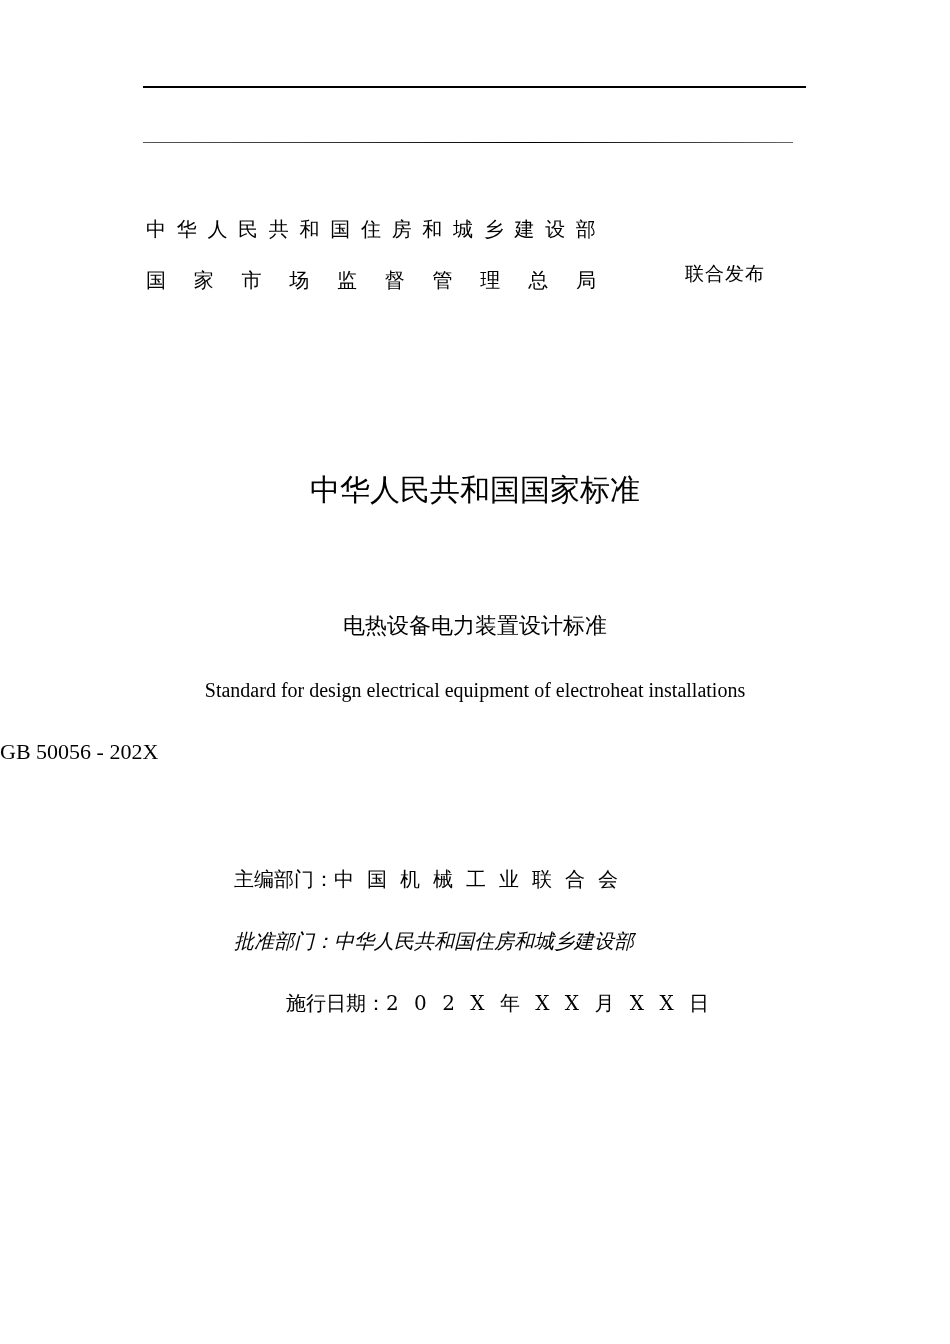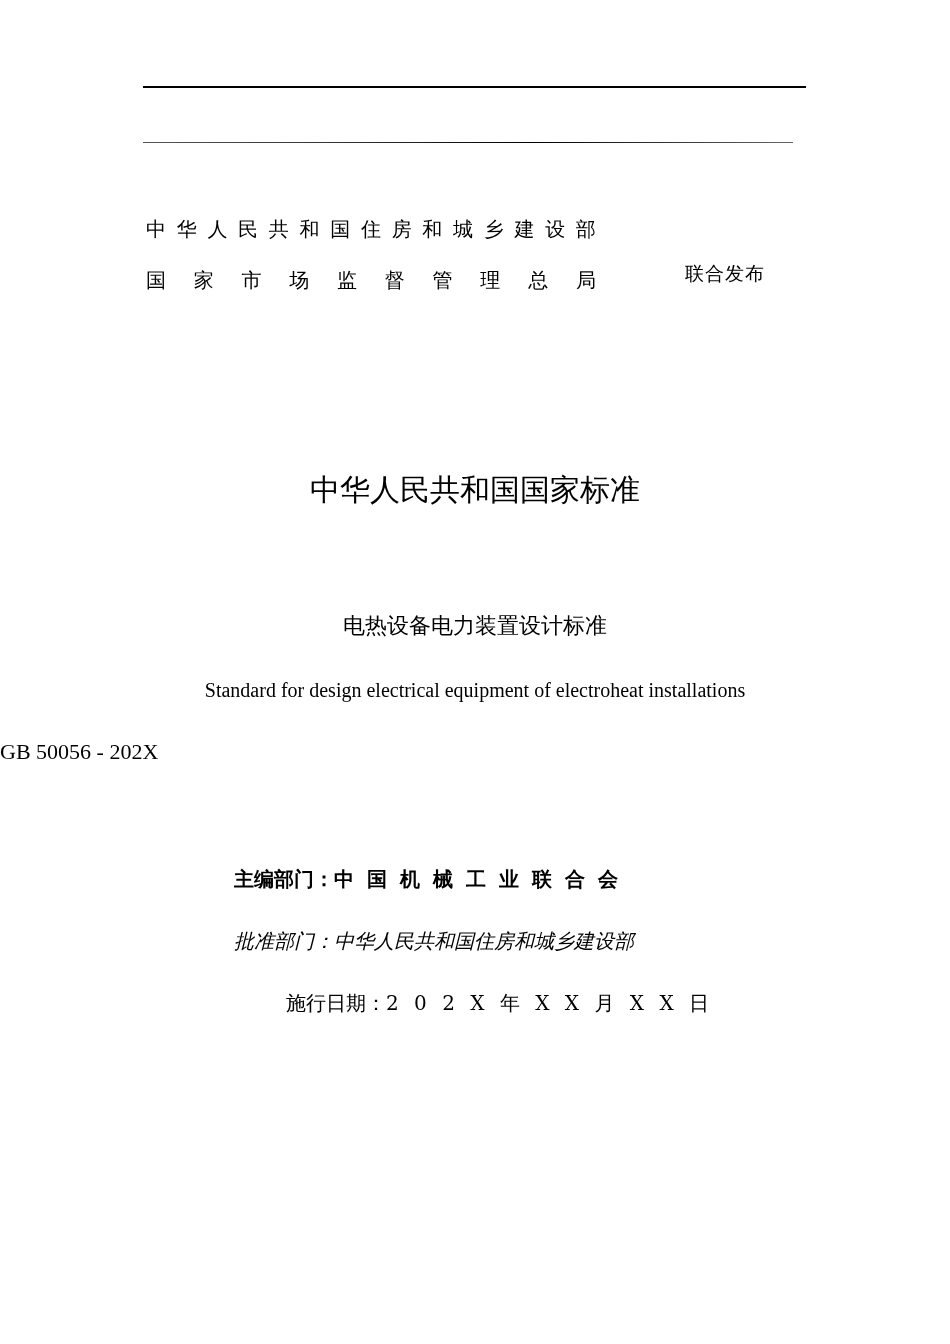--- a/index.html
+++ b/index.html
@@ -97,21 +97,21 @@
       font-size: 22px;
       line-height: 28px;
     }
     .meta-row {
       position: absolute;
       font-size: 20px;
       line-height: 26px;
       white-space: nowrap;
       display: flex;
     }
-    .meta-chief { left: 234px; top: 866px; font-weight: bold; }
+    .meta-chief { left: 234px; top: 866px; }
     .meta-approve { left: 234px; top: 928px; font-style: italic; }
     .meta-date { left: 286px; top: 990px; }
     .meta-label { display: inline-block; }
     .spaced-value {
       display: inline-flex;
       gap: 0;
     }
     .spaced-value span {
       display: inline-block;
       margin-right: 13px;

